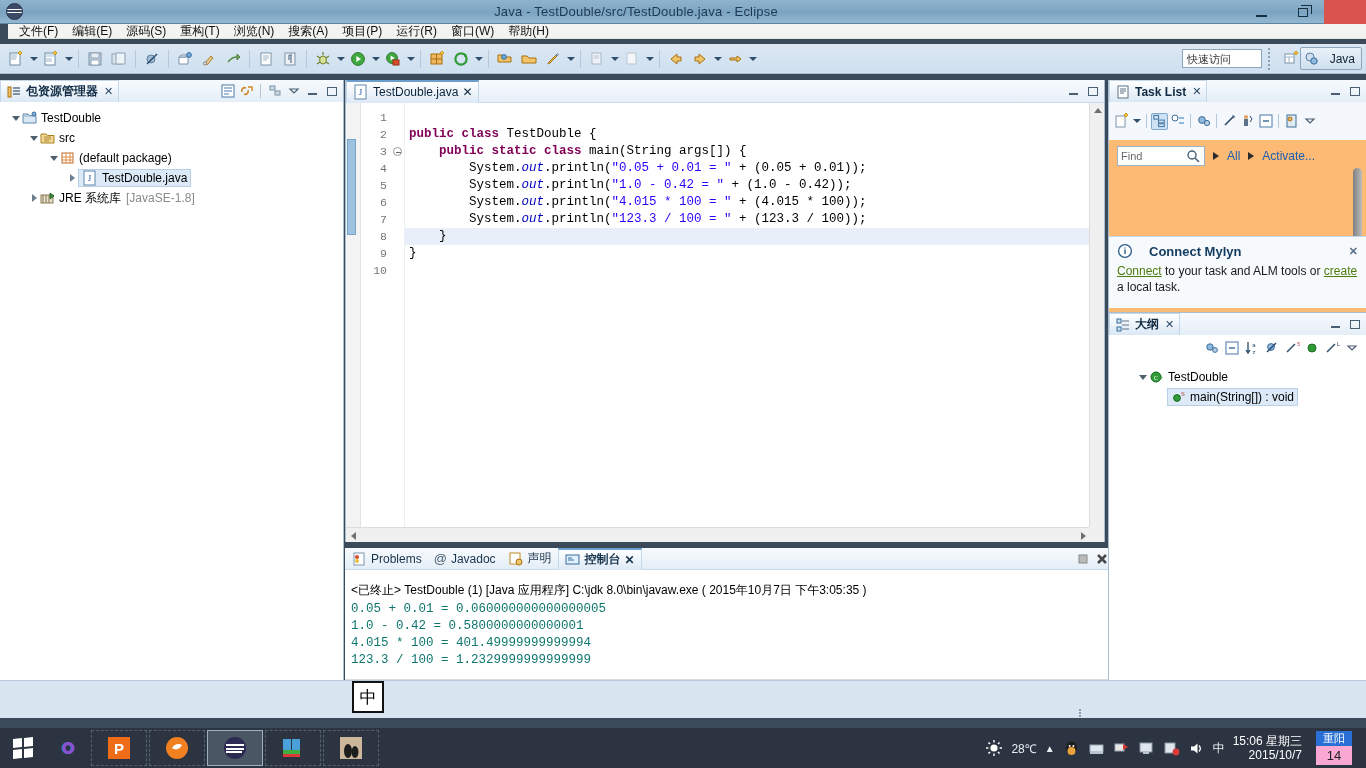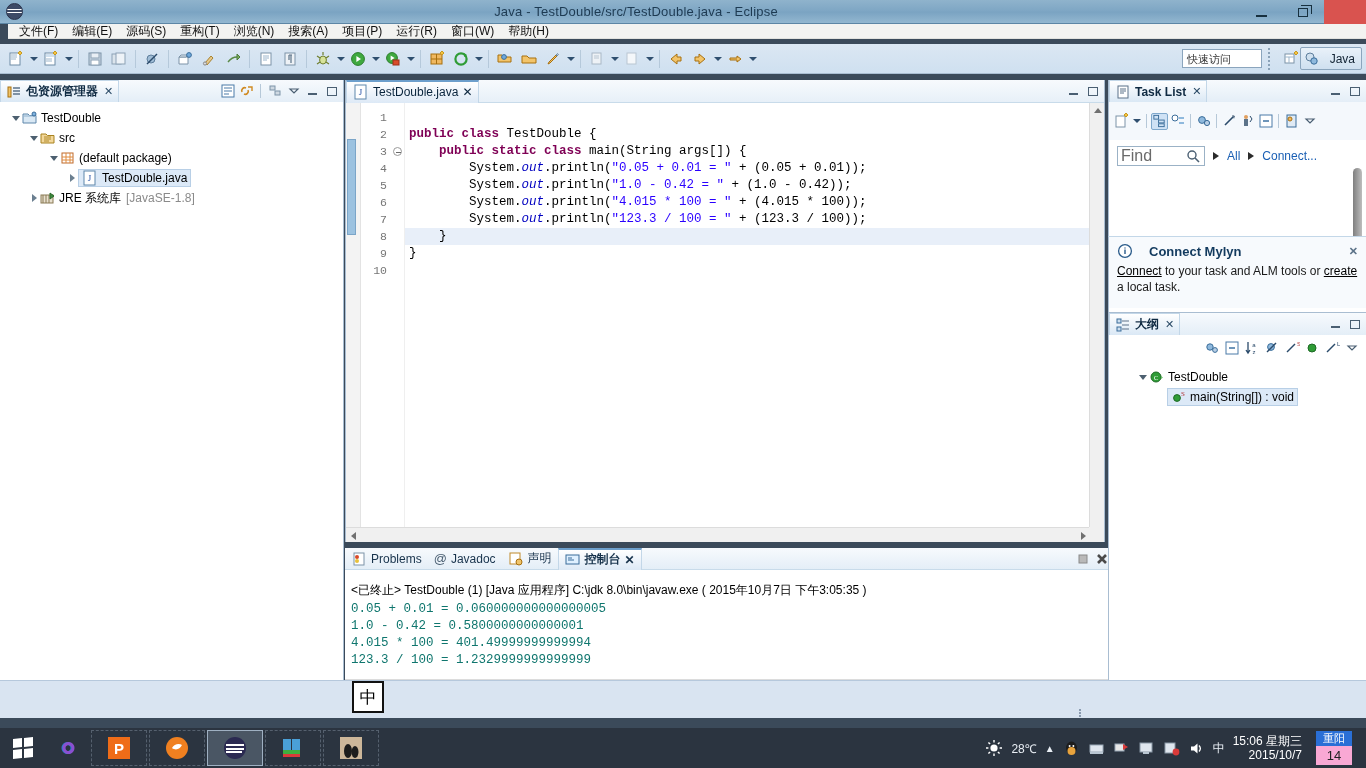--- a/index.html
+++ b/index.html
@@ -153,33 +153,33 @@
   .ctab{height:22px;display:flex;align-items:center;gap:4px;padding:0 6px;font-size:12px;color:#18334c;}
   .ctab.active{background:linear-gradient(to bottom,#ffffff,#dde9f6);border-top:2px solid #6d9fcc;
      border-left:1px solid #c3d7e8;border-right:1px solid #c3d7e8;font-weight:bold;}
   .console-head{font-size:12px;color:#000;padding:12px 0 2px 6px;}
   .console-out{font-family:"Liberation Mono", monospace;font-size:12.5px;color:#0f766e;padding-left:6px;}
   .console-out div{height:17px;line-height:17px;white-space:pre;}
   .console-hscroll{position:absolute;left:0;bottom:0;width:1021px;height:15px;background:#f0f0f0;border-top:1px solid #dcdcdc;
      display:flex;justify-content:space-between;}
 
   
-  #tasklist{left:1108px;top:80px;width:258px;height:232px;background:#ffffff;border-left:1px solid #a9bdd1;}
+  #tasklist{left:1108px;top:80px;width:258px;height:232px;background:#fdba74;border-left:1px solid #a9bdd1;}
   .tl-toolbar{height:38px;background:#f4f8fc;padding:3px 4px;display:flex;flex-wrap:wrap;align-items:center;gap:1px;}
   .tl-find{margin:6px 0 0 8px;display:flex;align-items:center;gap:8px;}
   .findbox{width:88px;height:20px;border:1px solid #9bb2c6;background:#fff;display:flex;align-items:center;
-     padding:0 3px;font-size:16px;color:#555;}
+     padding:0 3px;font-size:11px;color:#555;}
   .fb-txt{flex:1;color:#6a6a6a;}
   .tl-link{color:#1a5fb4;font-size:12px;}
   .tl-arrow{width:0;height:0;border-top:4px solid transparent;border-bottom:4px solid transparent;border-left:6px solid #2b2b2b;}
   .mylyn{position:absolute;left:1108px;top:236px;width:258px;height:72px;background:#f7fafd;border-top:1px solid #c3d7e8;
      border-left:1px solid #a9bdd1;padding:6px 8px;}
   .mylyn-title{font-size:13px;font-weight:bold;color:#123a5e;display:flex;align-items:center;gap:16px;}
   .mylyn-body{font-size:12px;color:#1a1a1a;margin-top:4px;line-height:16px;}
-  .mylyn-body a{color:#000000;}
+  .mylyn-body a{color:#4d7c0f;}
   #outline{left:1108px;top:312px;width:258px;height:368px;background:#fff;border-left:1px solid #a9bdd1;border-top:1px solid #a9bdd1;}
   .ol-toolbar{height:26px;display:flex;align-items:center;justify-content:flex-end;gap:3px;padding-right:6px;background:#fff;}
   .ol-tree{padding-top:6px;font-size:12px;}
 
   
   .rail{position:absolute;right:2px;top:88px;width:11px;height:130px;}
   .rail .thumb{width:9px;border-radius:4px;background:linear-gradient(to right,#9a9a9a,#c8c8c8);}
 
   
   .statusbar{position:absolute;left:0;top:680px;width:1366px;height:38px;background:#d9e4f1;border-top:1px solid #b6c8dc;}
@@ -806,21 +806,21 @@
       <div class="findbox">
         <span class="fb-txt">Find</span>
         <svg class="ti" viewBox="0 0 16 16">
             <circle cx="7" cy="7" r="4" fill="none" stroke="#4a5f72" stroke-width="1.4"></circle>
             <path d="M10 10l4 4" stroke="#4a5f72" stroke-width="1.6"></path>
           </svg>
       </div>
       <span class="tl-arrow"></span>
       <span class="tl-link">All</span>
       <span class="tl-arrow"></span>
-      <span class="tl-link">Connect...</span>
+      <span class="tl-link">Activate...</span>
     </div>
     <div class="rail">
       <div class="thumb" style="height:120px;background:linear-gradient(to right,#7f7f7f,#bdbdbd);border-radius:5px;"></div>
       <div style="width:11px;height:11px;border-radius:50%;background:#28b128;margin-top:-4px;"></div>
     </div>
   </div>
 
   <div class="mylyn">
     <div class="mylyn-title">
       <svg class="ti" viewBox="0 0 16 16">

